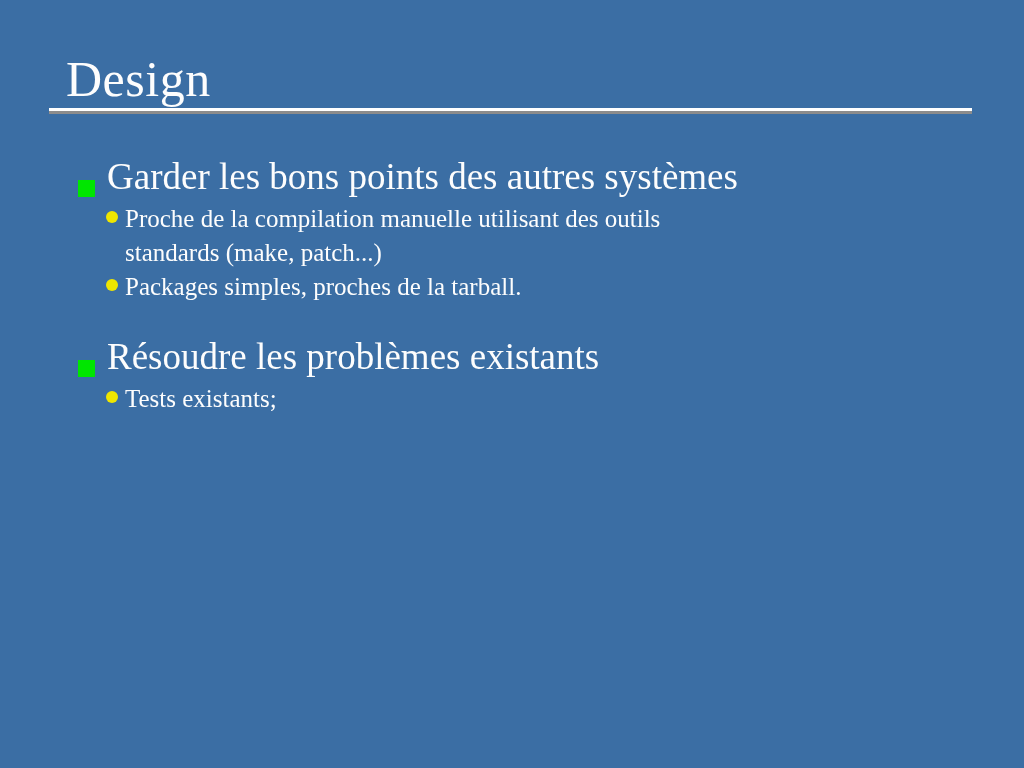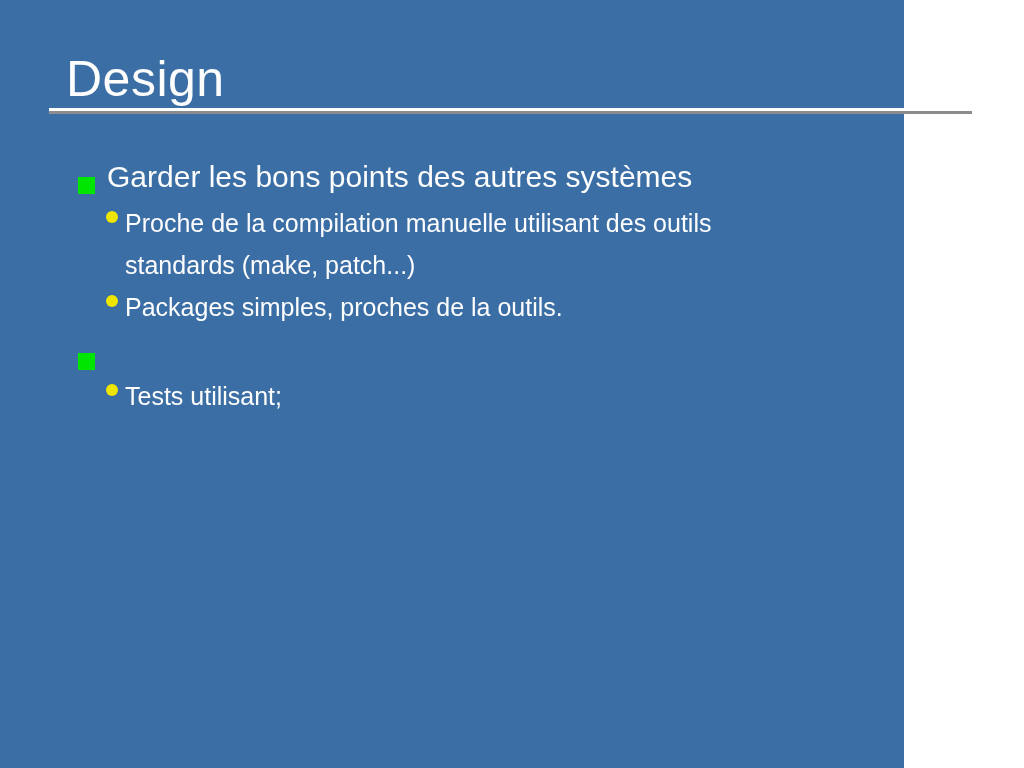--- a/index.html
+++ b/index.html
@@ -5,24 +5,24 @@
   html, body {
     margin: 0;
     padding: 0;
     width: 1024px;
     height: 768px;
     overflow: hidden;
   }
   .slide {
     position: absolute;
     inset: 0;
-    width: 904px;
+    width: 1024px;
     height: 768px;
     background: var(--bg, #3b6ea4);
-    font-family: Liberation Sans, sans-serif;
+    font-family: Liberation Serif, serif;
     color: var(--text, #fdfdfd);
   }
   .title {
     position: absolute;
     left: 66px;
     top: 52px;
     font-size: 50px;
     line-height: 1.1;
     font-weight: normal;
     color: var(--text, #fdfdfd);
@@ -41,39 +41,39 @@
   .section {
     position: absolute;
     left: 78px;
     width: 910px;
   }
   .section.sec1 { top: 157px; }
   .section.sec2 { top: 337px; }
 
   .main-row {
     display: flex;
-    align-items: center;
-    font-size: 30px;
+    align-items: flex-end;
+    font-size: 37px;
     line-height: 40px;
   }
   .sq {
     flex: none;
     width: 17px;
     height: 17px;
     margin: 16px 12px 0 0;
     background: var(--green, #00e600);
   }
   .main-text { white-space: pre; }
 
   .subs { margin-top: 5px; }
   .sub-row {
     display: flex;
     align-items: flex-start;
     font-size: 25px;
-    line-height: 42px;
+    line-height: 34px;
   }
   .dot {
     flex: none;
     width: 12px;
     height: 12px;
     margin: 9px 7px 0 28px;
     border-radius: 50%;
     background: var(--yellow, #eee600);
   }
   .sub-text { white-space: pre; }
@@ -96,30 +96,31 @@
       <span class="main-text">Garder les bons points des autres systèmes</span>
     </div>
     <div class="subs">
       <div class="sub-row">
         <span class="dot"></span>
         <span class="sub-text">Proche de la compilation manuelle utilisant des outils
 standards (make, patch...)</span>
       </div>
       <div class="sub-row">
         <span class="dot"></span>
-        <span class="sub-text">Packages simples, proches de la outils.</span>
+        <span class="sub-text">Packages simples, proches de la tarball.</span>
       </div>
     </div>
   </div>
 
   <div class="section sec2">
     <div class="main-row">
       <span class="sq"></span>
+      <span class="main-text">Résoudre les problèmes existants</span>
     </div>
     <div class="subs">
       <div class="sub-row">
         <span class="dot"></span>
-        <span class="sub-text">Tests utilisant;</span>
+        <span class="sub-text">Tests existants;</span>
       </div>
     </div>
   </div>
 
 </div>
 
 </body></html>

